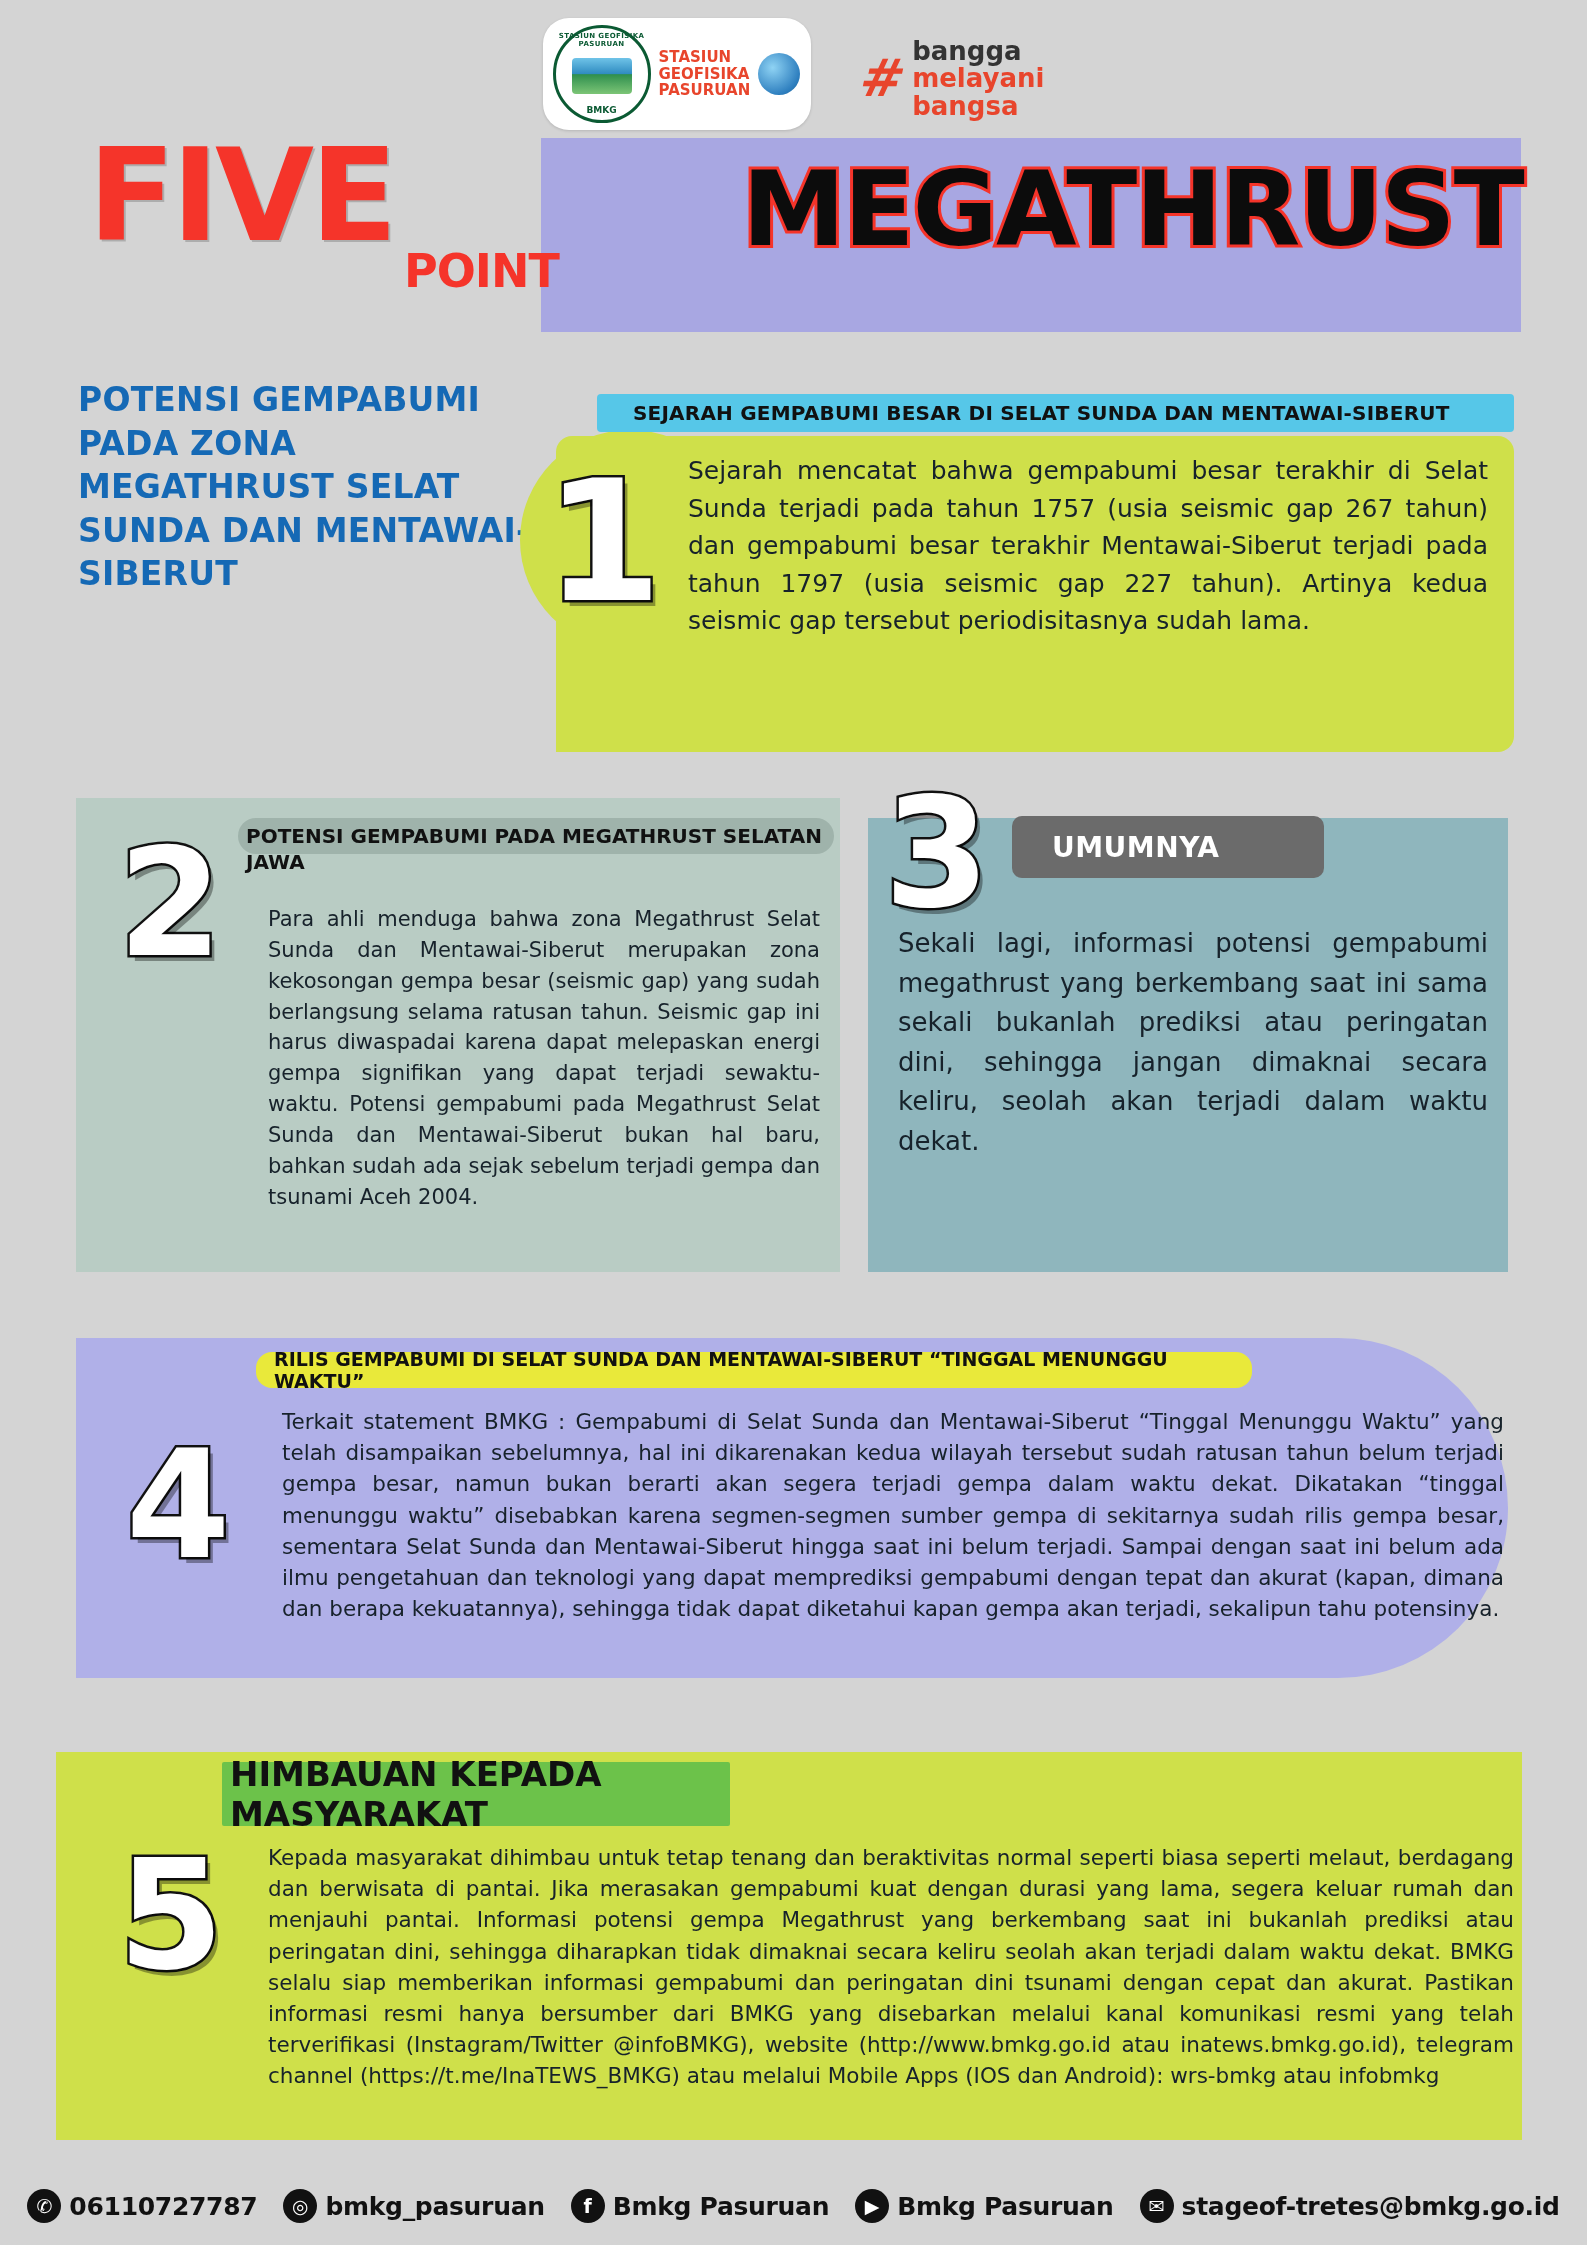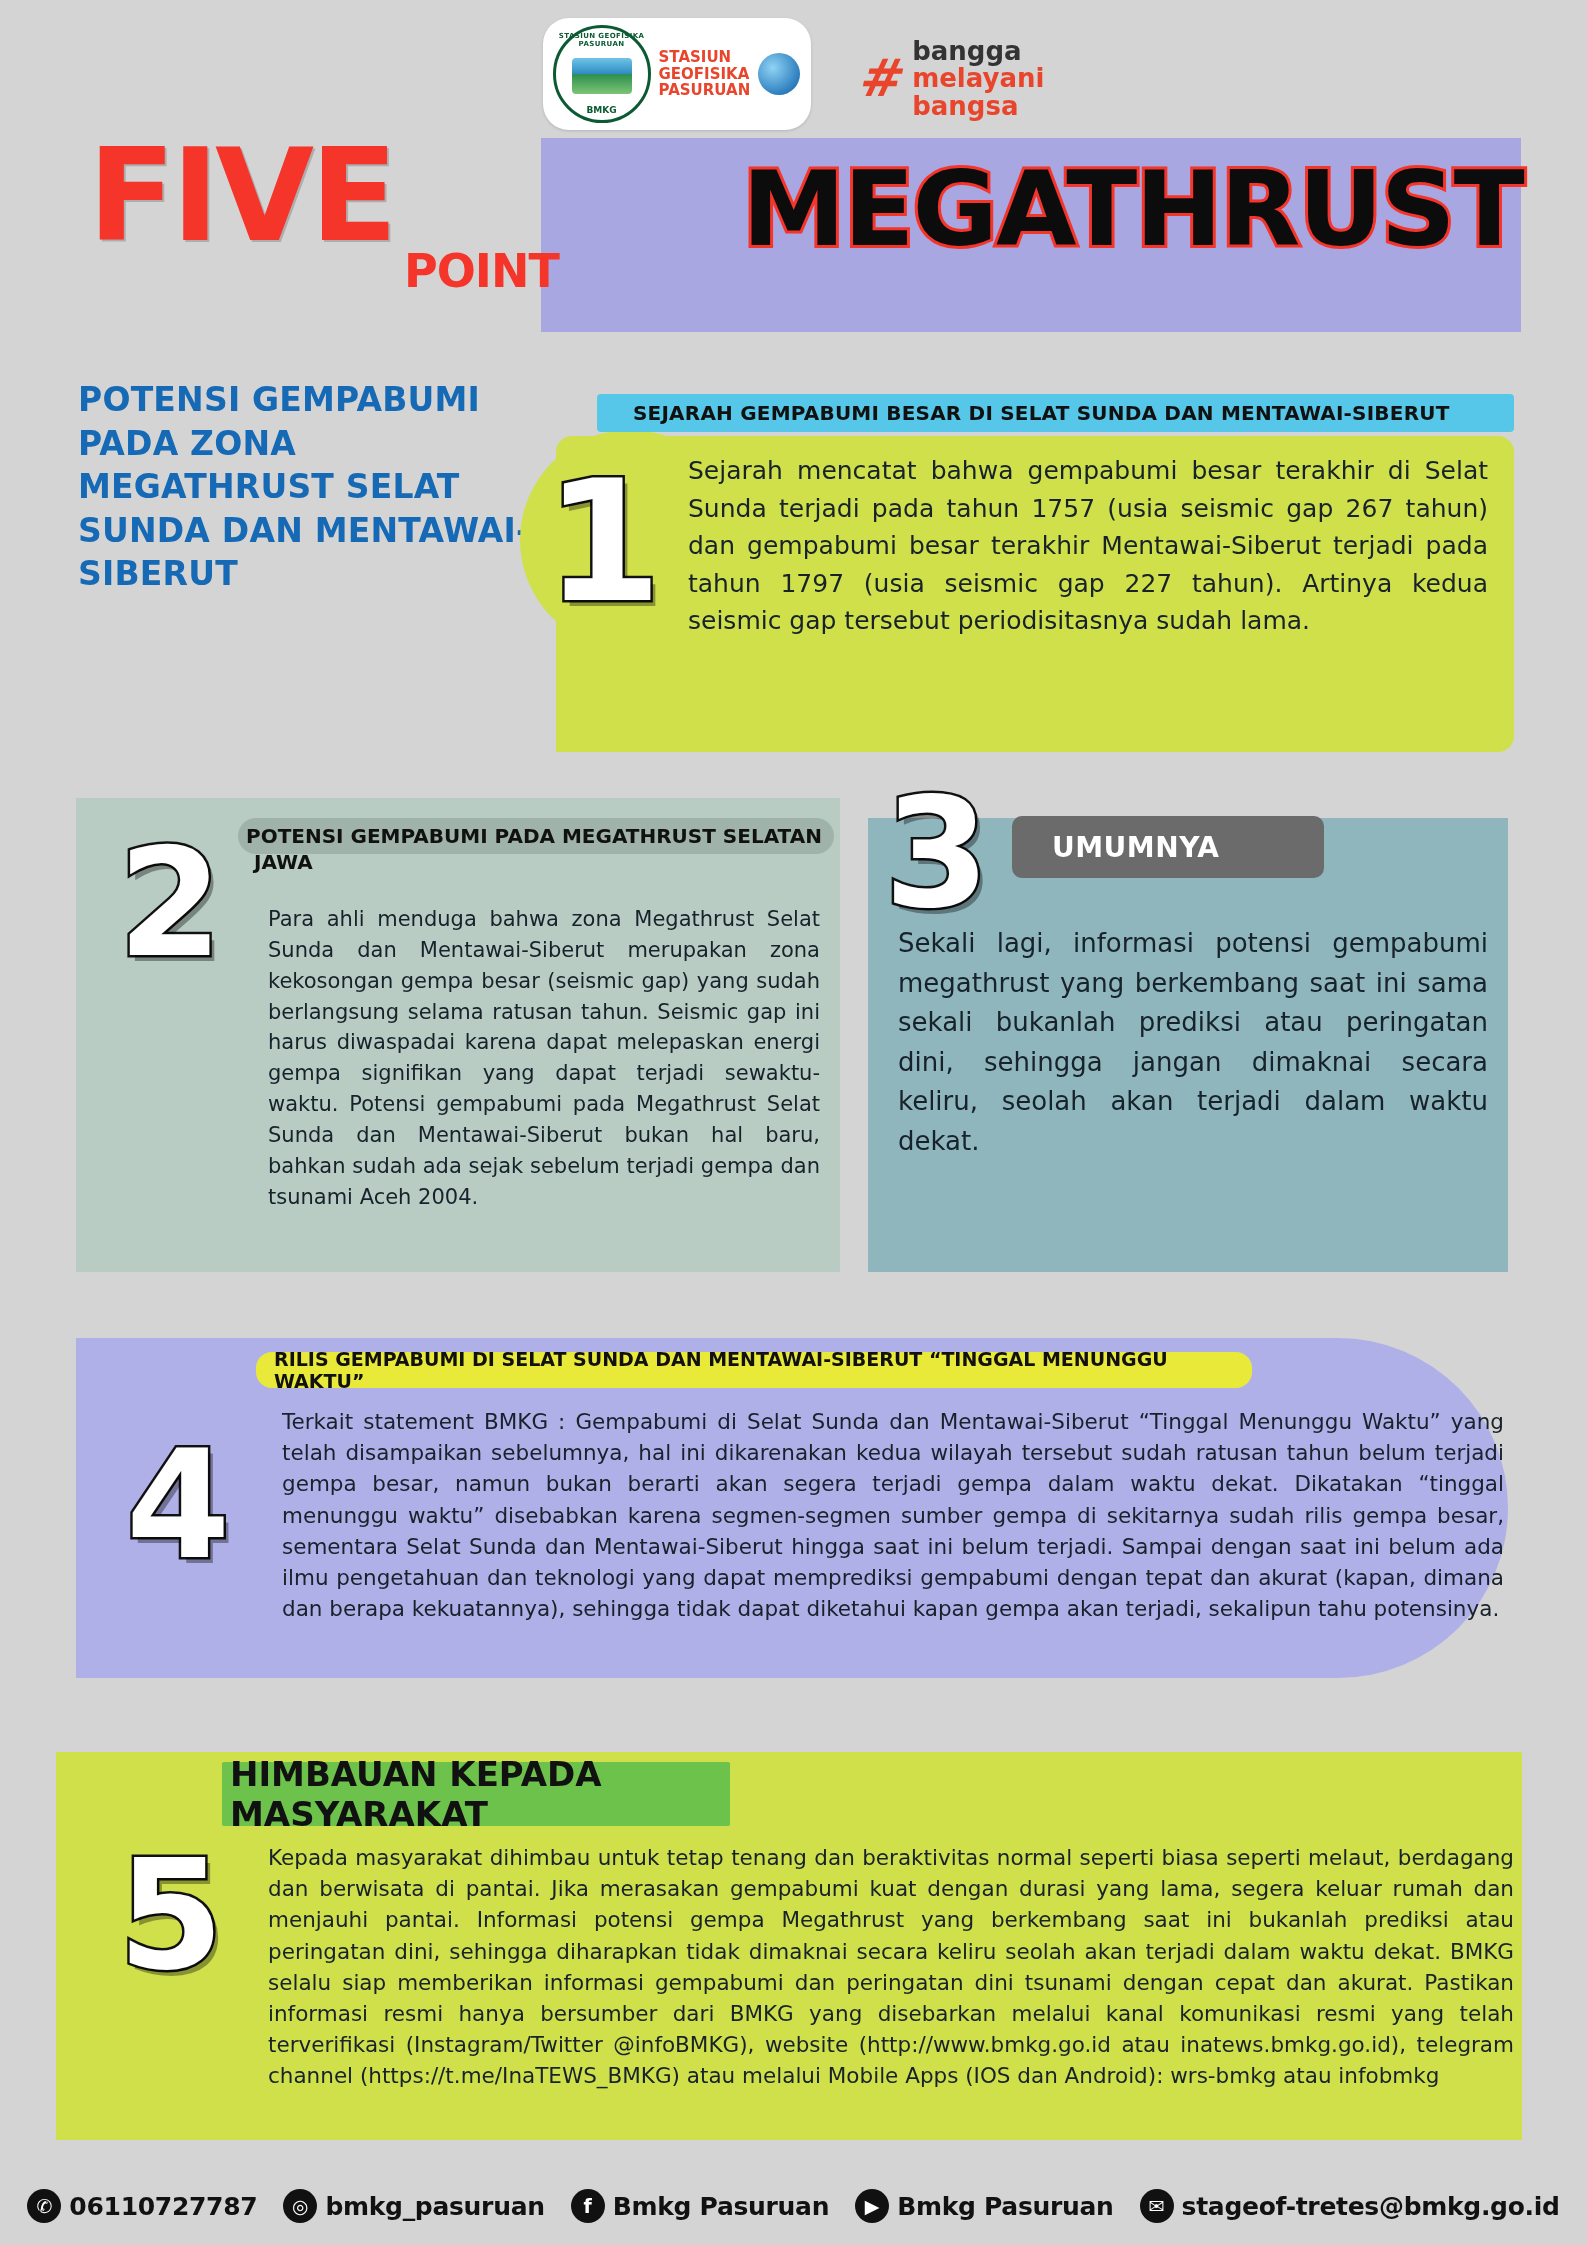--- a/index.html
+++ b/index.html
@@ -143,21 +143,21 @@
     position:absolute; top:798px; left:76px; width:764px; height:474px;
     background:#b9ccc4;
   }
   .p2-header {
     position:absolute; top:818px; left:238px; width:596px; height:36px;
     background:#9fb3ab; border-radius: 18px;
     display:flex; align-items:center; padding-left:8px;
     font-size:20px; font-weight:800; color:#111;
   }
   .p2-header2 {
-    position:absolute; top:850px; left:254px;
+    position:absolute; top:850px; left:246px;
     font-size:20px; font-weight:800; color:#111;
   }
   .n2 { position:absolute; top:828px; left:118px; font-size:150px; line-height:1;}
   .p2-text {
     position:absolute; top:904px; left:268px; width:552px;
     font-size:21px; color:#17222b; line-height:1.47; text-align: justify;
   }
 
   
   .p3-box {

